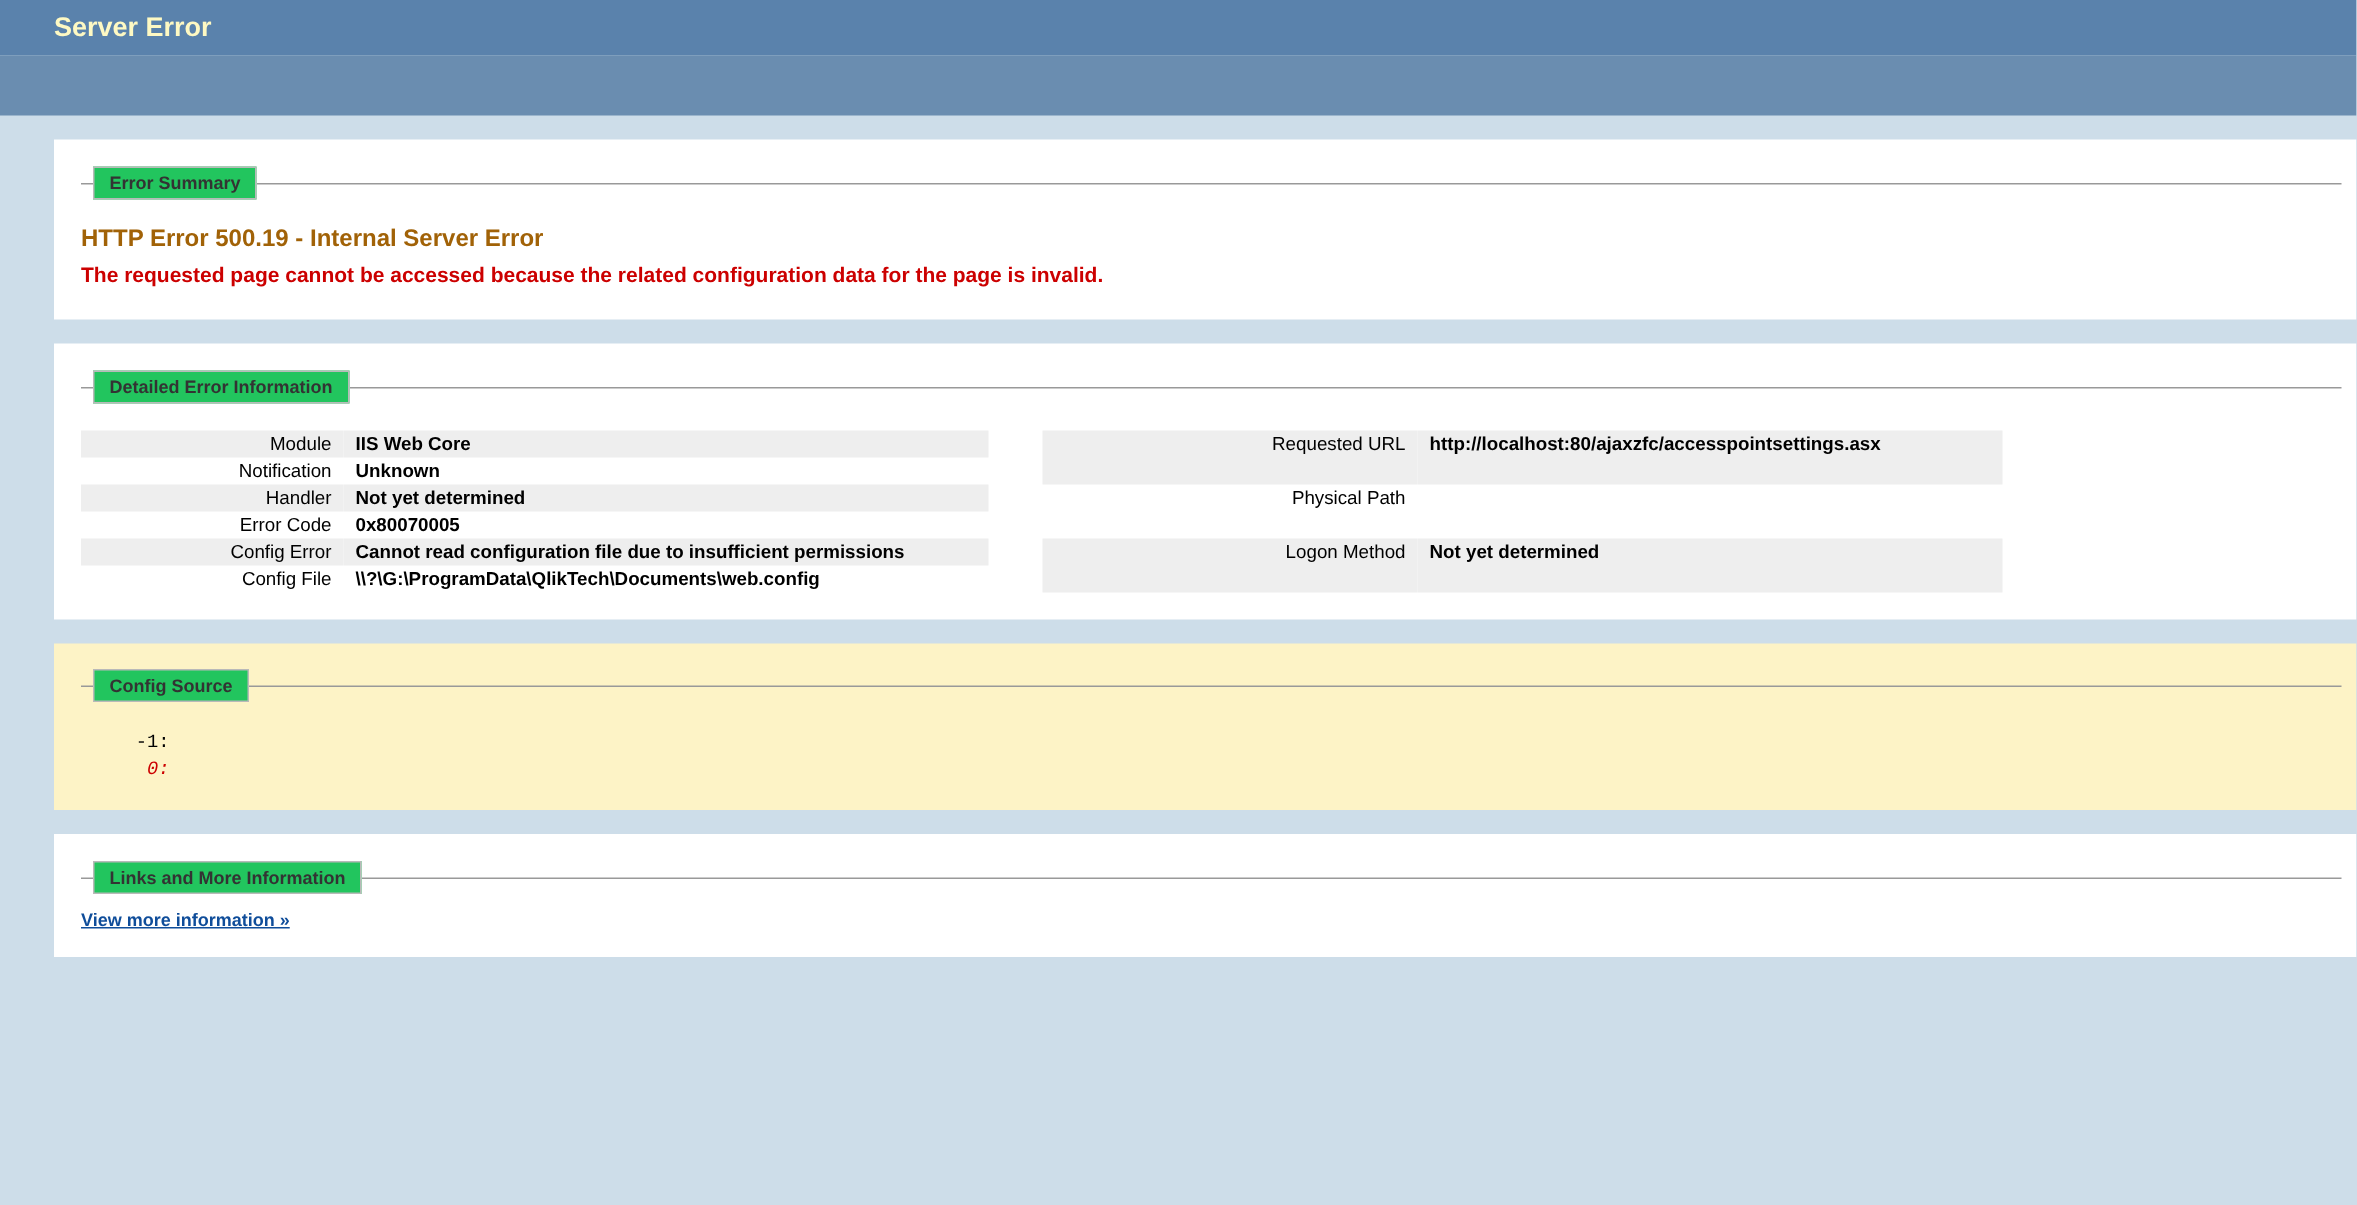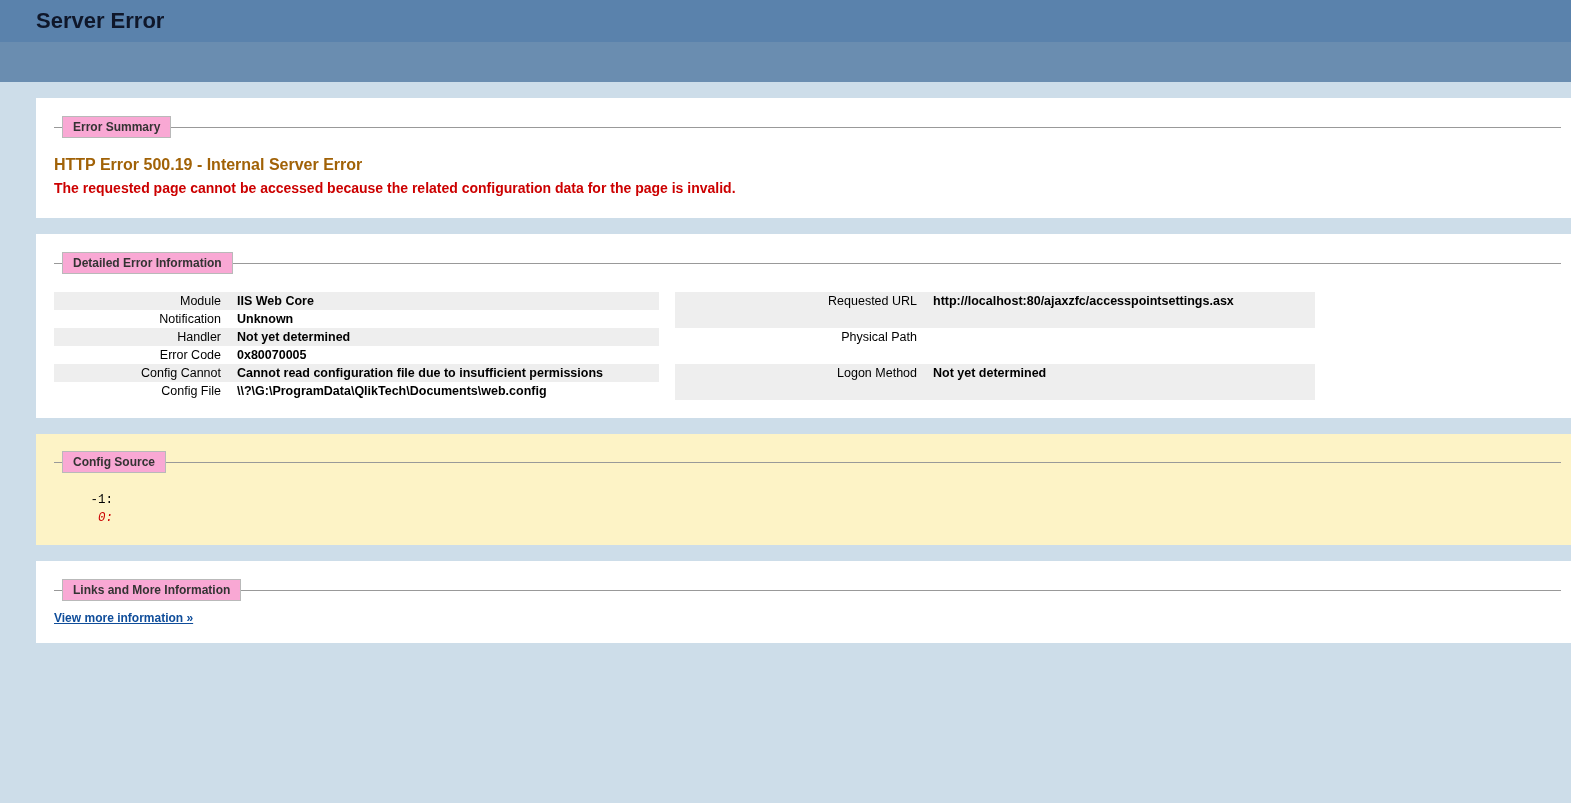--- a/index.html
+++ b/index.html
@@ -5,23 +5,23 @@
   * { box-sizing: border-box; margin: 0; padding: 0; }
   body {
     font-family: "Segoe UI", Tahoma, Verdana, Arial, sans-serif;
     font-size: 12.5px;
     background: #cddde9;
     color: #000;
     width: 1571px;
   }
   .header-bar {
     background: #5a82ac;
-    color: #0f172a;
+    color: #fef9c3;
     padding: 8px 0 8px 36px;
-    font-size: 22px;
+    font-size: 18px;
     font-weight: bold;
   }
   .sub-bar {
     background: #6a8db0;
     height: 40px;
   }
   .content-block {
     background: #fff;
     margin: 16px 0 0 36px;
     padding: 18px 10px 18px 18px;
@@ -33,21 +33,21 @@
     padding: 17px 10px 18px 18px;
   }
   fieldset {
     border: none;
     border-top: 1px solid #999;
     padding: 10px 0 0 0;
     margin: 0;
     position: relative;
   }
   legend {
-    background: #f9a8d4;
+    background: #22c55e;
     border: 1px solid #b9b9b9;
     padding: 3px 10px;
     font-weight: bold;
     font-size: 12px;
     color: #333;
     margin-left: 8px;
   }
   .error-title {
     color: #a16207;
     font-size: 16px;
@@ -55,21 +55,21 @@
     margin: 8px 0 6px 0;
   }
   .error-desc {
     color: #cc0000;
     font-size: 14px;
     font-weight: bold;
     margin-bottom: 4px;
   }
   .details-tables {
     display: flex;
-    gap: 16px;
+    gap: 36px;
     padding: 8px 0 0 0;
   }
   .details-tables table {
     border-collapse: collapse;
     font-size: 12.5px;
   }
   .details-tables td, .details-tables th {
     padding: 2px 8px 2px 8px;
     text-align: left;
     vertical-align: top;
@@ -144,21 +144,21 @@
             </tr>
         <tr class="alt">
               <th>Handler</th>
               <td>Not yet determined</td>
             </tr>
         <tr>
               <th>Error Code</th>
               <td>0x80070005</td>
             </tr>
         <tr class="alt">
-              <th>Config Cannot</th>
+              <th>Config Error</th>
               <td>Cannot read configuration file due to insufficient permissions</td>
             </tr>
         <tr>
               <th>Config File</th>
               <td>\\?\G:\ProgramData\QlikTech\Documents\web.config</td>
             </tr>
       </tbody>
         </table>
       <table class="right-table">
         <tbody>

